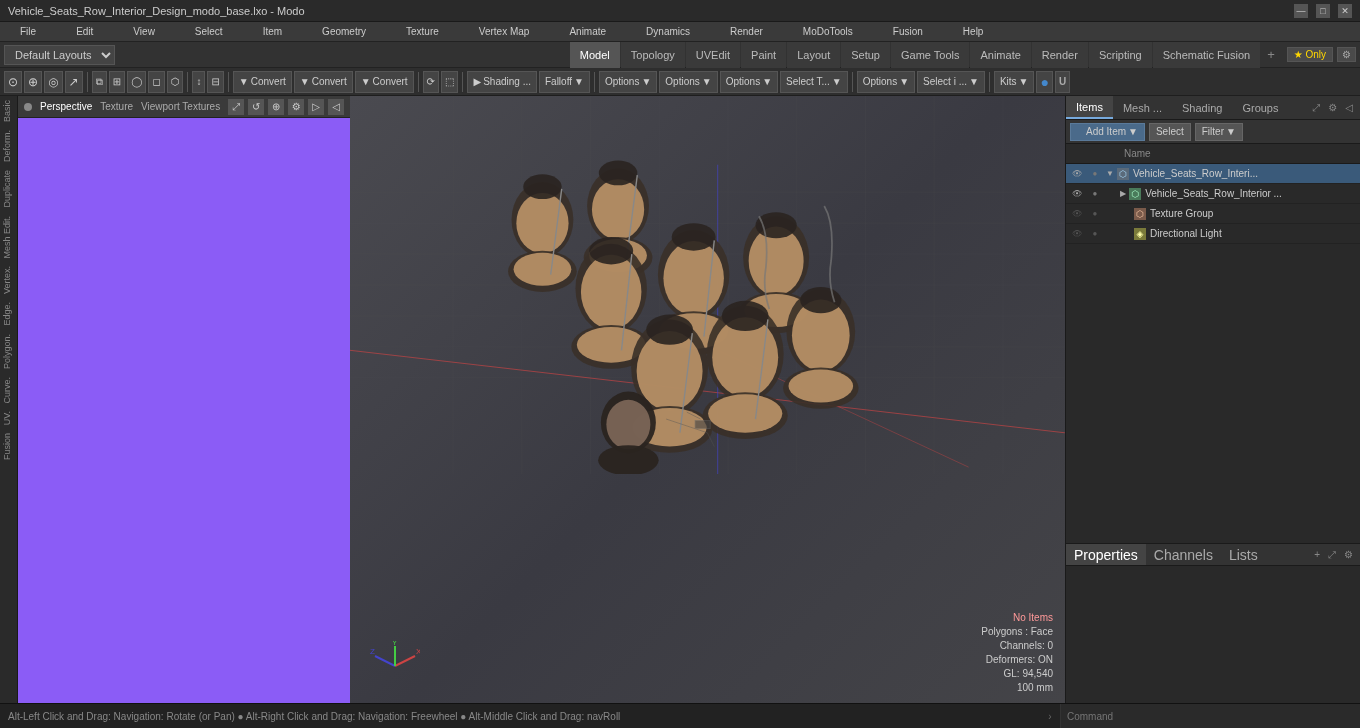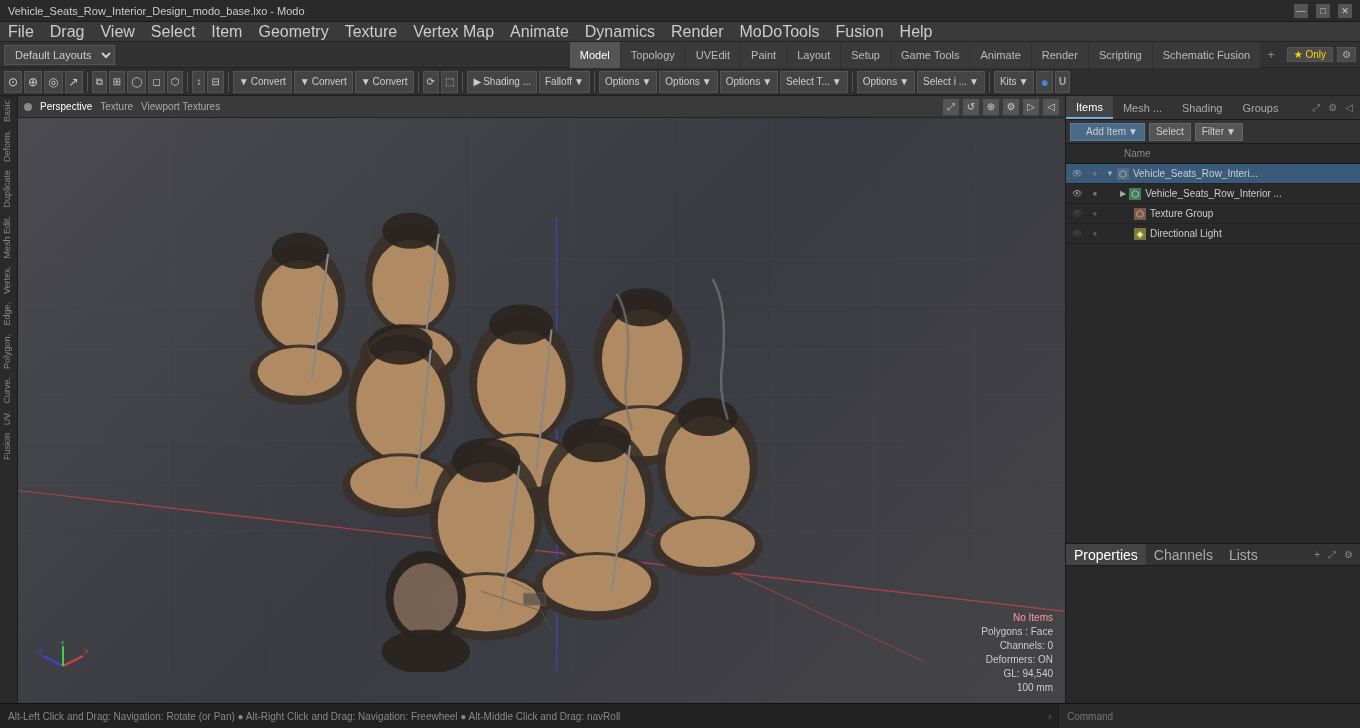--- a/index.html
+++ b/index.html
@@ -43,22 +43,22 @@
 
     
     #menu-bar {
       height: 20px;
       background: #3a3a3a;
       display: flex;
       align-items: center;
       border-bottom: 1px solid #222;
     }
     .menu-item {
-      padding: 2px 8px;
-      font-size: 16px;
+      padding: 2px 20px;
+      font-size: 10px;
       color: #ccc;
       cursor: pointer;
       height: 100%;
       display: flex;
       align-items: center;
     }
 
     
     #layouts-bar {
       height: 26px;
@@ -180,21 +180,21 @@
       color: #888;
       padding: 4px 2px;
       cursor: pointer;
       white-space: nowrap;
     }
 
     
     #viewport-area {
       flex: 1;
       display: flex;
-      flex-direction: column;
+      flex-direction: row;
       background: #8b5cf6;
     }
     #viewport-header {
       height: 22px;
       background: #3a3a3a;
       display: flex;
       align-items: center;
       padding: 0 6px;
       gap: 8px;
       border-bottom: 1px solid #222;
@@ -483,21 +483,21 @@
   <span class="title-text">Vehicle_Seats_Row_Interior_Design_modo_base.lxo - Modo</span>
   <div class="win-controls">
     <button class="win-btn">—</button>
     <button class="win-btn">□</button>
     <button class="win-btn">✕</button>
   </div>
 </div>
 
 <div id="menu-bar">
   <div class="menu-item">File</div>
-  <div class="menu-item">Drag</div>
+  <div class="menu-item">Edit</div>
   <div class="menu-item">View</div>
   <div class="menu-item">Select</div>
   <div class="menu-item">Item</div>
   <div class="menu-item">Geometry</div>
   <div class="menu-item">Texture</div>
   <div class="menu-item">Vertex Map</div>
   <div class="menu-item">Animate</div>
   <div class="menu-item">Dynamics</div>
   <div class="menu-item">Render</div>
   <div class="menu-item">MoDoTools</div>

